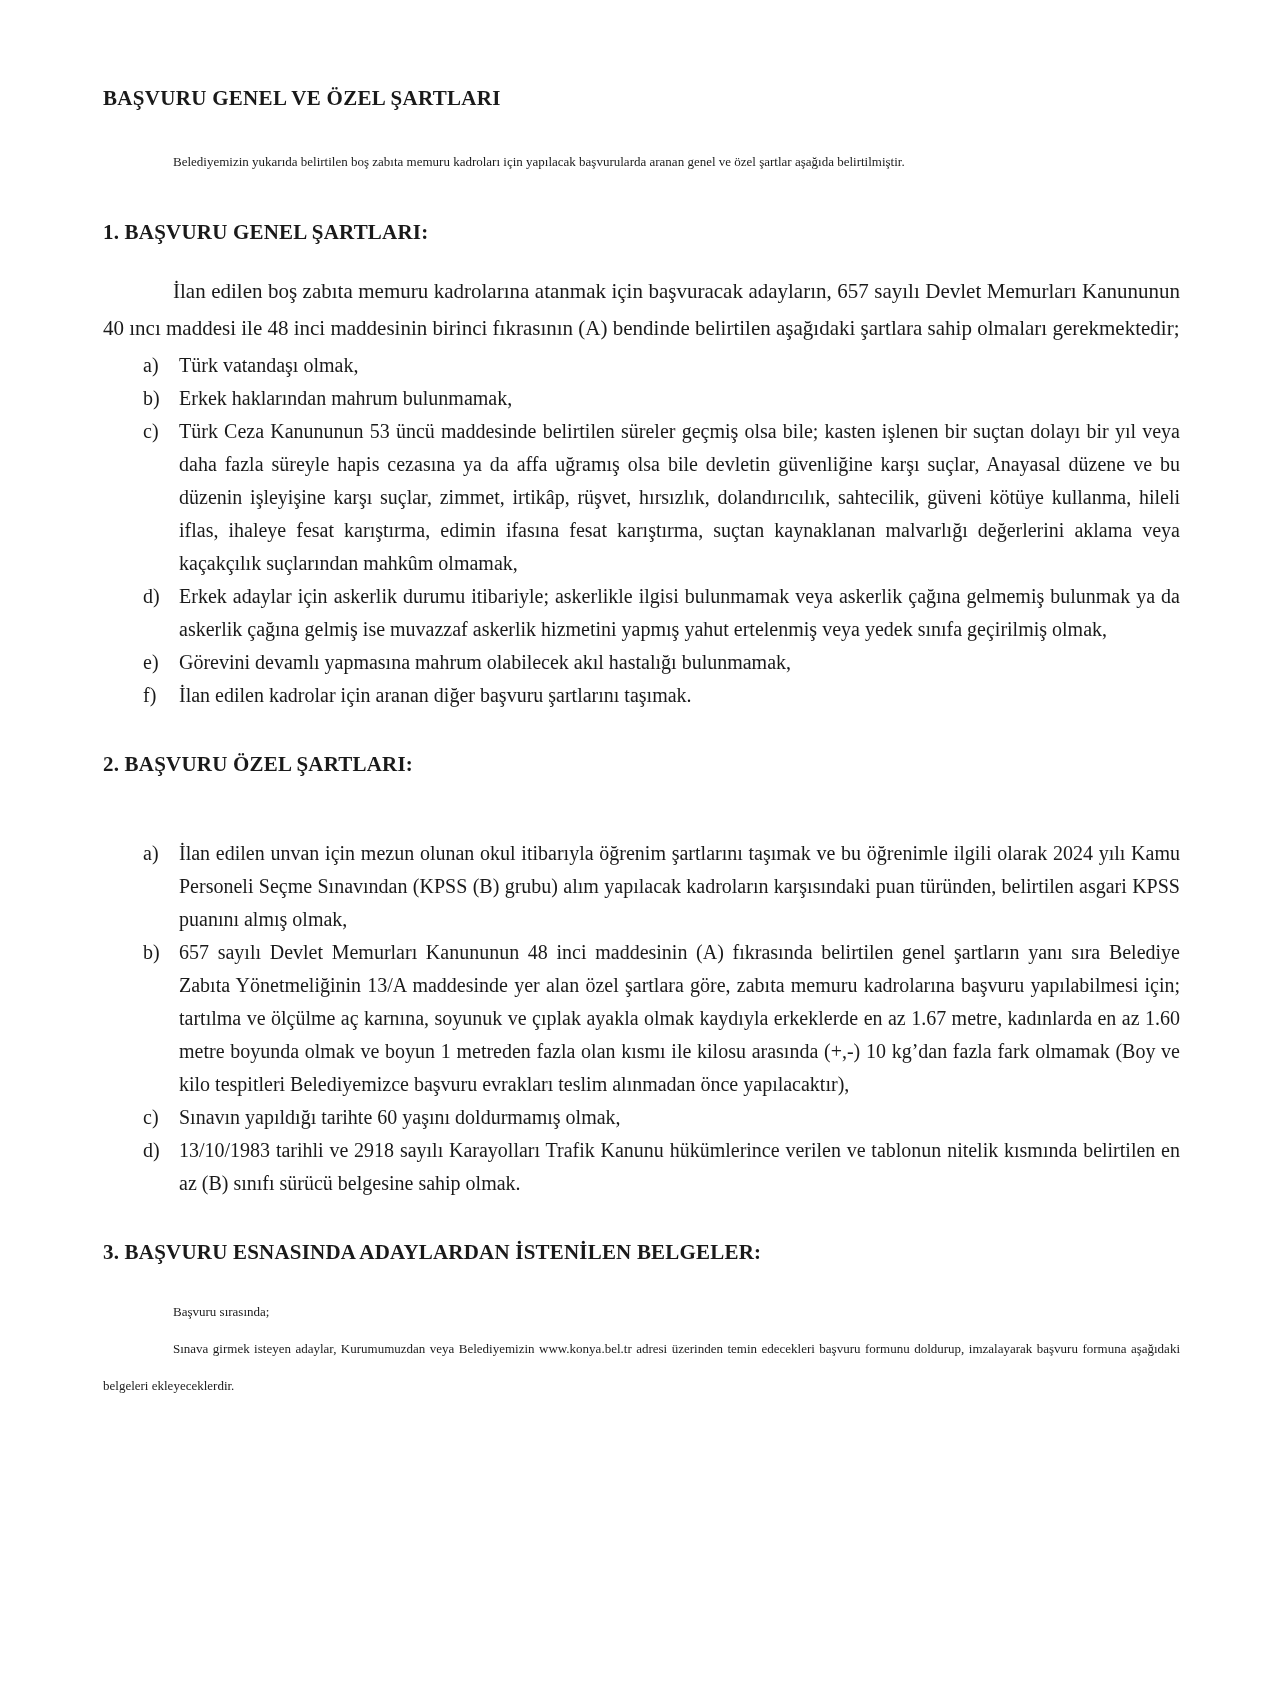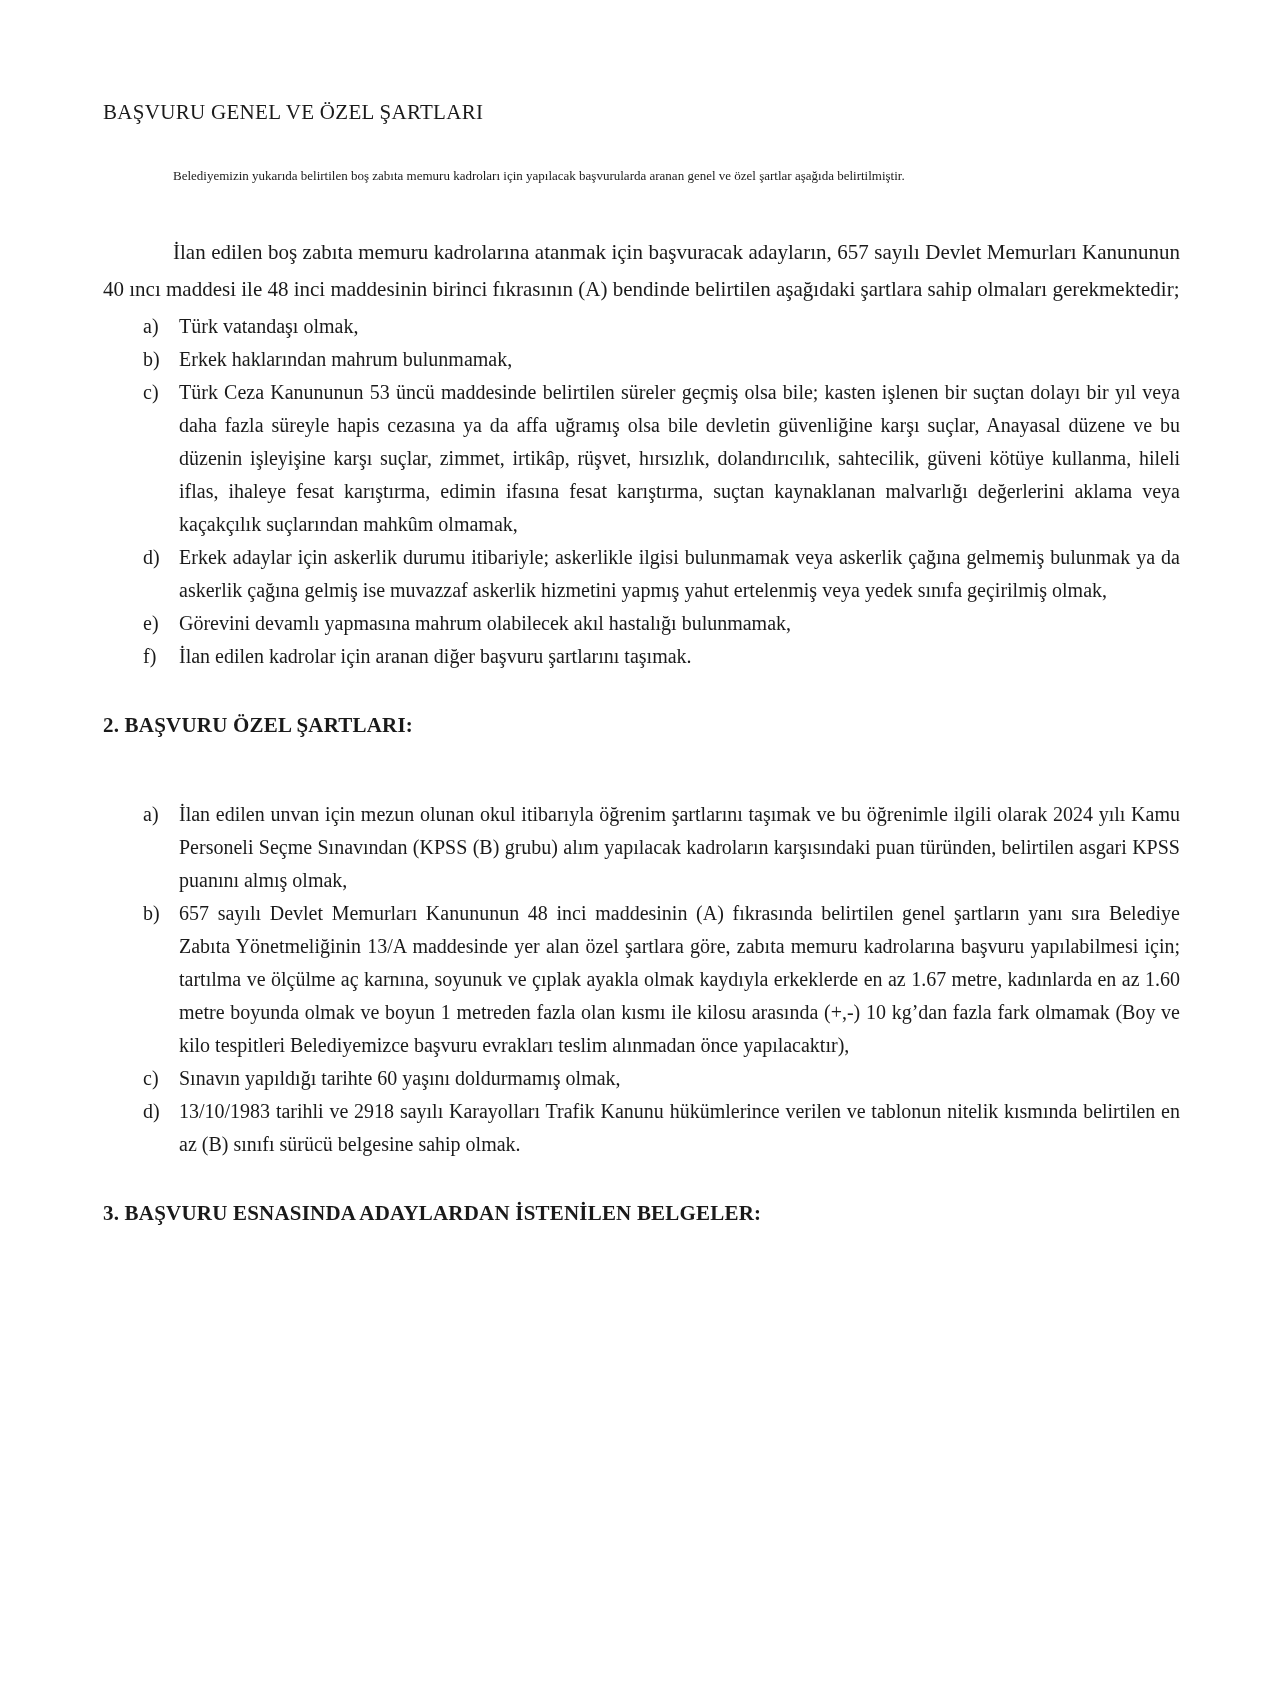--- a/index.html
+++ b/index.html
@@ -12,23 +12,23 @@
     height: 1685px;
     background: #ffffff;
     box-sizing: border-box;
     padding: 86px 100px 0 103px;
     font-family: "Liberation Serif", "DejaVu Serif", serif;
     color: #1a1a1a;
     overflow: hidden;
   }
   .doc-title {
     font-size: 21px;
-    font-weight: normal;
+    font-weight: bold;
     letter-spacing: 0.3px;
-    margin: 14px 0 32px 0;
+    margin: 0 0 32px 0;
   }
   .para {
     font-size: 13px;
     line-height: 37px;
     text-align: justify;
     text-indent: 70px;
     margin: 0;
   }
   .section {
     margin-top: 40px;
@@ -75,20 +75,21 @@
 </head>
 <body>
 
 <div class="page">
 
   <h1 class="doc-title">BAŞVURU GENEL VE ÖZEL ŞARTLARI</h1>
 
   <p class="para">Belediyemizin yukarıda belirtilen boş zabıta memuru kadroları için yapılacak başvurularda aranan genel ve özel şartlar aşağıda belirtilmiştir.</p>
 
   <div class="section">
+    <h2 class="section-heading">1. BAŞVURU GENEL ŞARTLARI:</h2>
     <p class="section-intro">İlan edilen boş zabıta memuru kadrolarına atanmak için başvuracak adayların, 657 sayılı Devlet Memurları Kanununun 40 ıncı maddesi ile 48 inci maddesinin birinci fıkrasının (A) bendinde belirtilen aşağıdaki şartlara sahip olmaları gerekmektedir;</p>
     <ul class="item-list">
       <li class="item">
         <span class="item-marker">a)</span>
         <span class="item-text">Türk vatandaşı olmak,</span>
       </li>
       <li class="item">
         <span class="item-marker">b)</span>
         <span class="item-text">Erkek haklarından mahrum bulunmamak,</span>
       </li>
@@ -128,15 +129,19 @@
       </li>
       <li class="item">
         <span class="item-marker">d)</span>
         <span class="item-text">13/10/1983 tarihli ve 2918 sayılı Karayolları Trafik Kanunu hükümlerince verilen ve tablonun nitelik kısmında belirtilen en az (B) sınıfı sürücü belgesine sahip olmak.</span>
       </li>
     </ul>
   </div>
 
   <div class="section">
     <h2 class="section-heading">3. BAŞVURU ESNASINDA ADAYLARDAN İSTENİLEN BELGELER:</h2>
+    <div class="final-paras">
+      <p class="para">Başvuru sırasında;</p>
+      <p class="para">Sınava girmek isteyen adaylar, Kurumumuzdan veya Belediyemizin www.konya.bel.tr adresi üzerinden temin edecekleri başvuru formunu doldurup, imzalayarak başvuru formuna aşağıdaki belgeleri ekleyeceklerdir.</p>
+    </div>
   </div>
 
 </div>
 
 </body></html>

